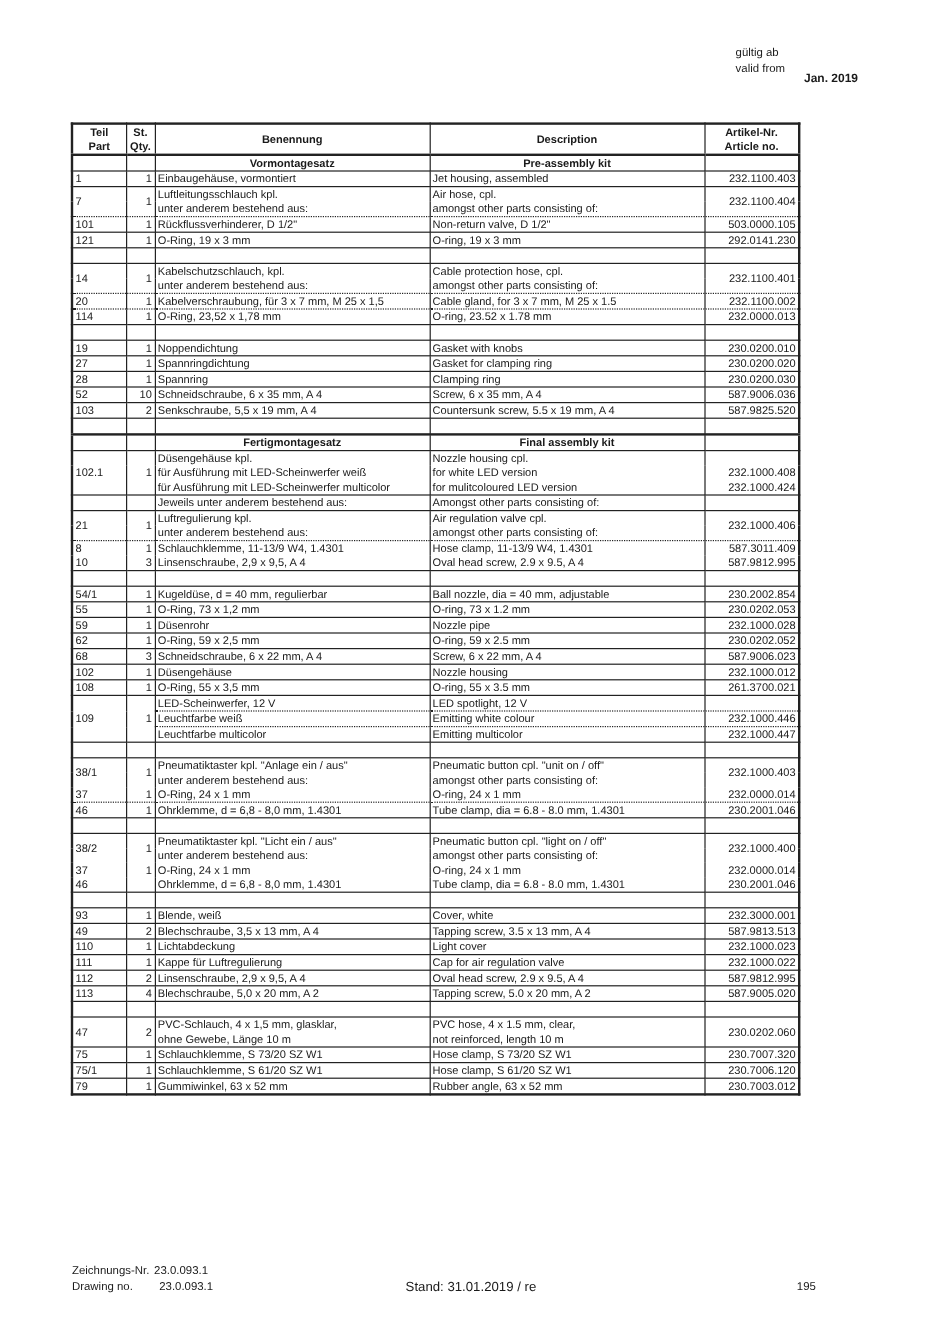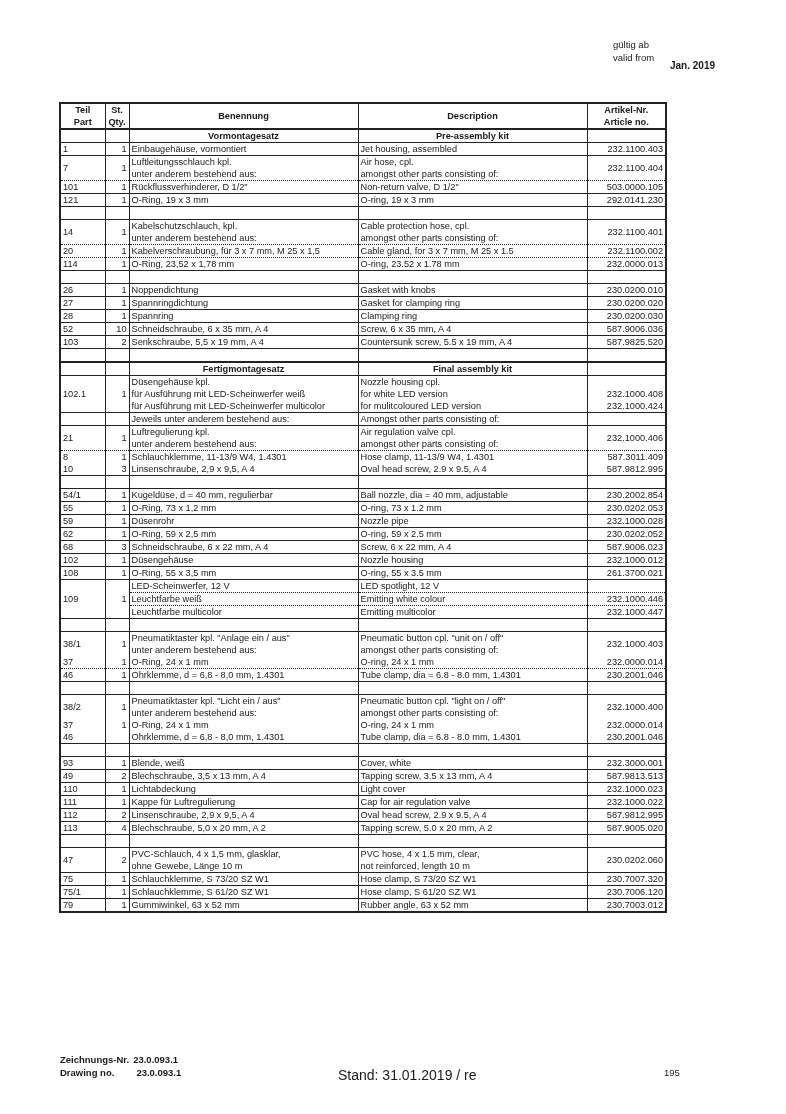--- a/index.html
+++ b/index.html
@@ -12,24 +12,24 @@
   col.c-part { width:45px; } col.c-qty { width:24px; } col.c-de { width:229px; } col.c-en { width:229px; } col.c-art { width:79px; }
   .hdr td { height:24px; font-weight:bold; text-align:center; line-height:11px; border-bottom:2px solid #222; font-size:9.2px; }
   .sec td { height:24px; font-weight:bold; text-align:center; border-bottom:1px solid #222; }
   tr.r td { border-bottom:1px solid #222; }
   tr.dot td { border-bottom:1px dotted #222; }
   tr.none td { border-bottom:none; }
   tr.blank td { height:12px; border-bottom:1px solid #222; }
   td.q { text-align:right; padding-right:6px; }
   td.a { text-align:right; padding-right:4px; }
   .it { }
-  .footer-l { position:absolute; left:60px; top:1053px; font-size:9.5px; font-weight:bold; line-height:13px; }
+  .footer-l { position:absolute; left:60px; top:1053px; font-size:9.5px; font-weight:normal; line-height:13px; }
   .footer-l span.v { display:inline-block; margin-left:4px; }
   .footer-l .row2 .v { margin-left:22px; }
-  .footer-c { position:absolute; left:338px; top:1067px; font-size:14px; }
+  .footer-c { position:absolute; left:338px; top:1067px; font-size:11px; }
   .footer-r { position:absolute; left:664px; top:1067px; font-size:9.5px; }
 </style>
 </head>
 <body>
 
 <div class="valid">
   <div>gültig ab</div>
   <div>valid from</div>
 </div>
 <div class="valid-date">Jan. 2019</div>
@@ -125,21 +125,21 @@
         <td class="a">232.0000.013</td>
       </tr>
   <tr class="blank">
         <td></td>
         <td></td>
         <td></td>
         <td></td>
         <td></td>
       </tr>
   <tr class="r">
-        <td>26</td>
+        <td>19</td>
         <td class="q">1</td>
         <td>Noppendichtung</td>
         <td>Gasket with knobs</td>
         <td class="a">230.0200.010</td>
       </tr>
   <tr class="r">
         <td>27</td>
         <td class="q">1</td>
         <td>Spannringdichtung</td>
         <td>Gasket for clamping ring</td>

